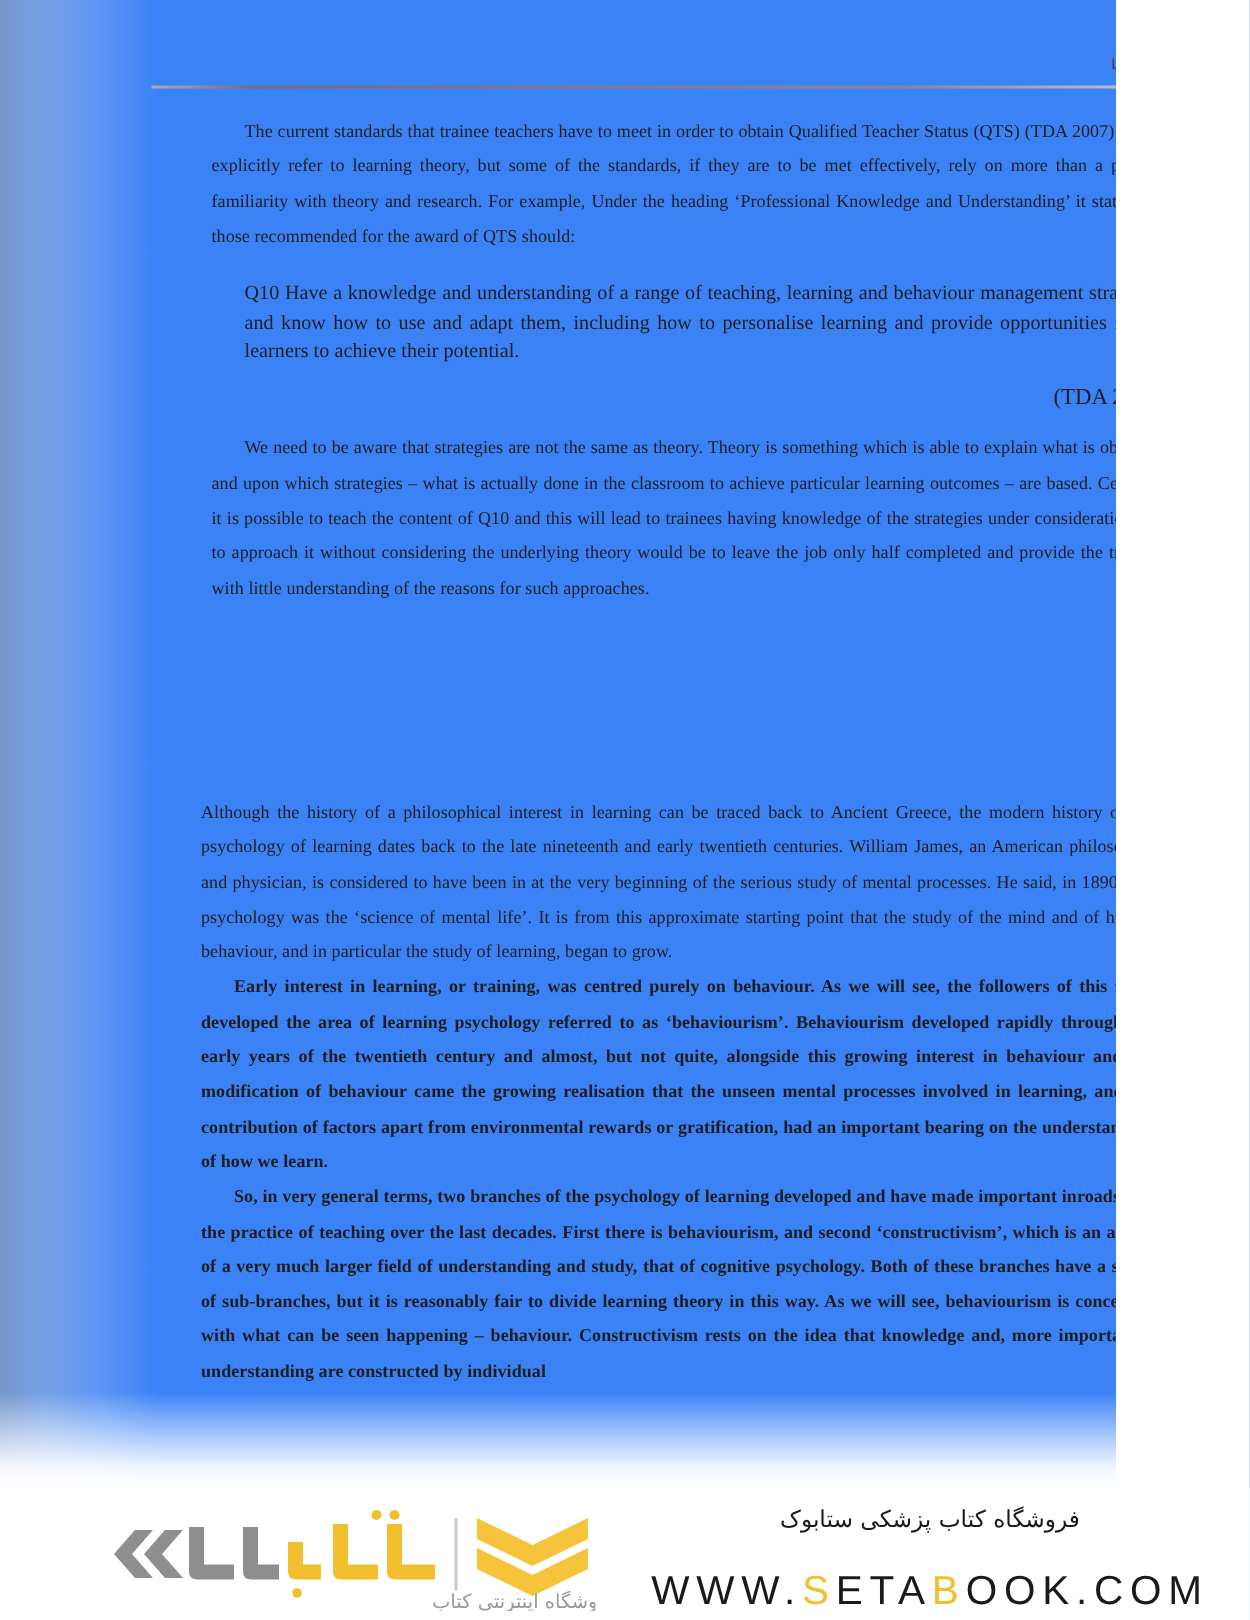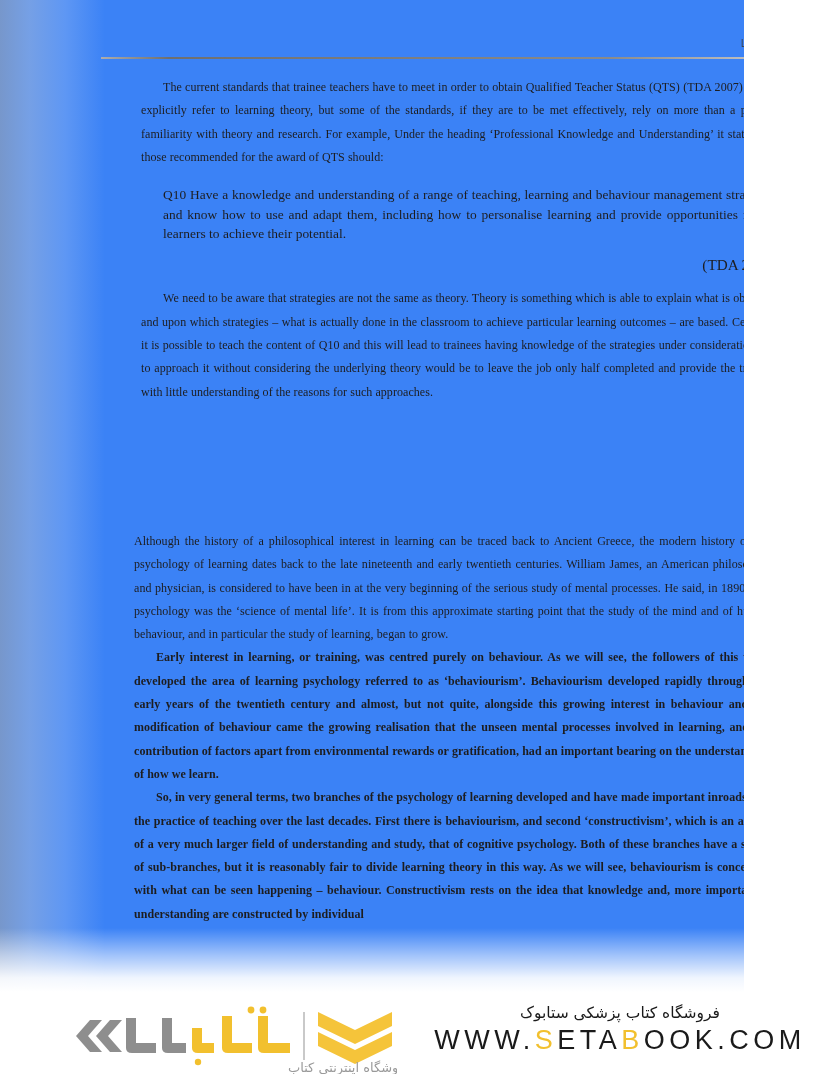--- a/index.html
+++ b/index.html
@@ -185,21 +185,21 @@
     top: 10px;
     width: 380px;
     text-align: center;
   }
   #brand-fa {
     font-family: "DejaVu Sans", "Liberation Sans", sans-serif;
     font-size: 15.5px;
     color: #1a1a1a;
     direction: rtl;
     line-height: 1.5;
-    margin-bottom: 0;
+    margin-bottom: 20px;
   }
   #brand-url {
     font-family: "Liberation Sans", "DejaVu Sans", sans-serif;
     font-size: 27px;
     font-weight: normal;
     letter-spacing: 4.5px;
     color: #1a1a1a;
     white-space: nowrap;
   }
   #brand-url .hl { color: #f2c02e; }

